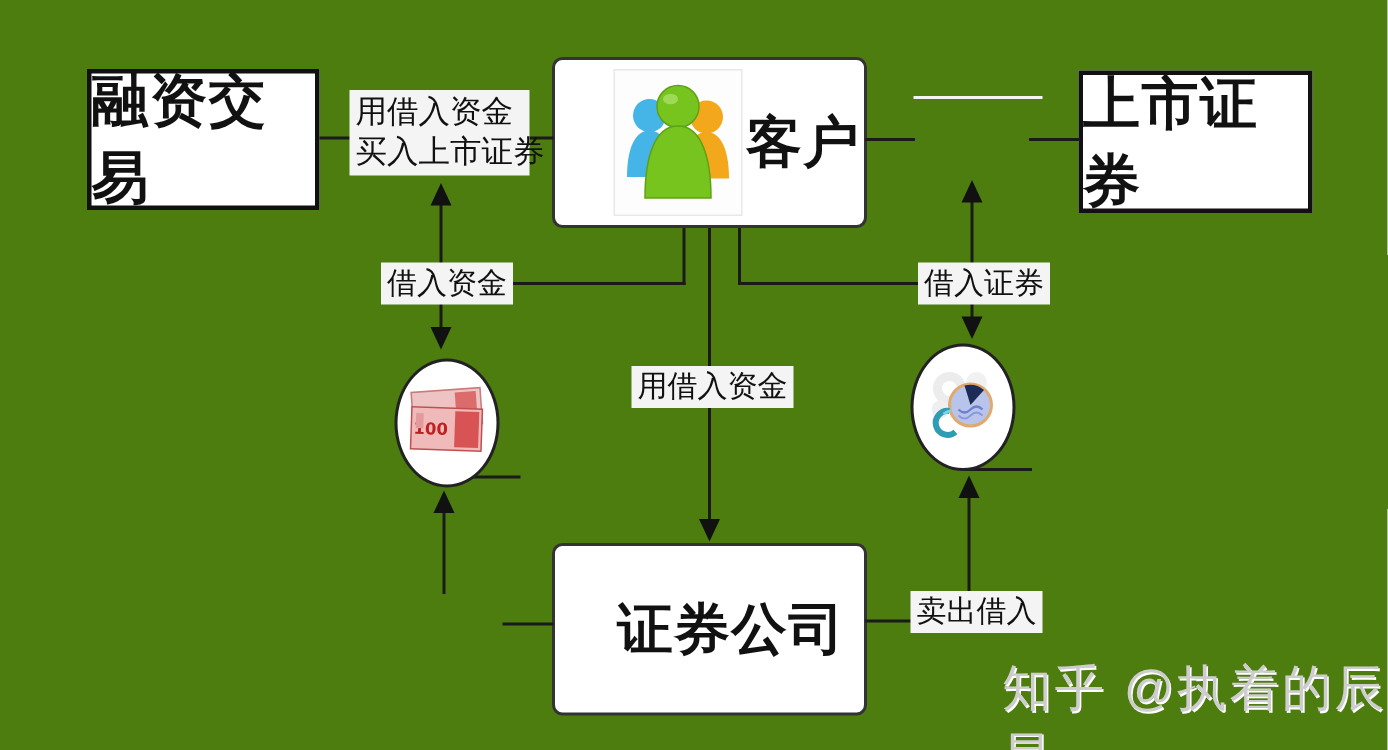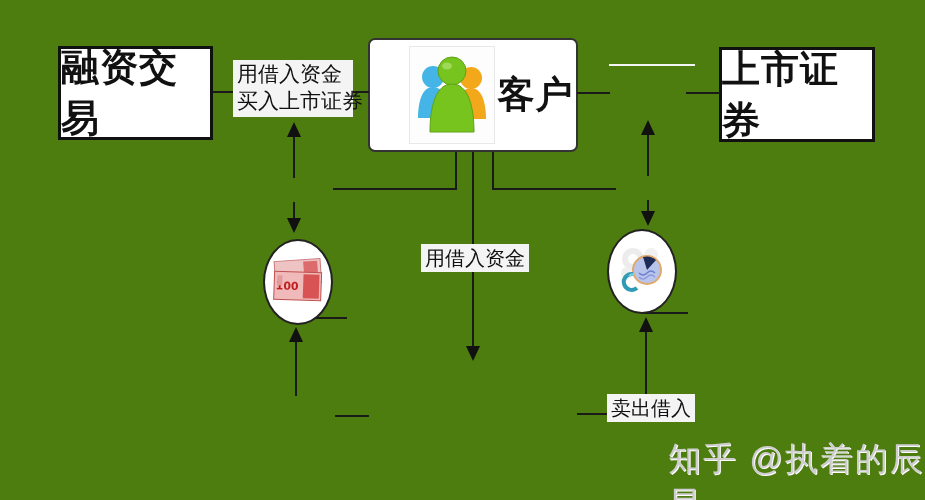--- a/index.html
+++ b/index.html
@@ -96,20 +96,21 @@
         <circle cx="38" cy="21" r="14" fill="#77c41f" stroke="#5ea214" stroke-width="1"></circle>
         <path d="M38 34 C22 34 16 56 16 82 L60 82 C60 56 54 34 38 34 Z" fill="#77c41f" stroke="#5ea214" stroke-width="1"></path>
         <ellipse cx="33" cy="16" rx="5" ry="3.5" fill="#a8df66" opacity="0.8"></ellipse>
       </svg>
     </div>
     <div class="customer-text">客户</div>
   </div>
 
   <div class="node rect-node" style="left:719px;top:47px;width:156px;height:95px;">上市证券</div>
 
+  <div class="node round-node" style="left:368px;top:362px;width:210px;height:115px;">证券公司</div>
 
   <div class="ellipse" style="left:263px;top:239px;width:70px;height:86px;">
     <svg width="56" height="56" viewBox="0 0 56 56" aria-hidden="true">
 
       <g transform="rotate(-4 28 20)">
         <rect x="5" y="6" width="46" height="24" fill="#eec3c3" stroke="#c97a7a" stroke-width="1"></rect>
         <rect x="34" y="8" width="14" height="20" fill="#dc6b6b"></rect>
       </g>
 
       <g transform="rotate(2 28 36)">
@@ -173,21 +174,23 @@
   <div class="vl" style="left:645px;top:330px;height:64px;"></div>
 
   <div class="lbl" style="left:233px;top:60px;width:112px;font-size:21px;">
     <div>用借入资金</div>
     <div>买入上市证券</div>
   </div>
 
   <div class="lbl" style="left:609px;top:64px;width:78px;font-size:21px;">
   </div>
 
+  <div class="lbl" style="left:254px;top:175px;">借入资金</div>
 
+  <div class="lbl" style="left:612px;top:175px;">借入证券</div>
 
   <div class="lbl" style="left:421px;top:244px;">用借入资金</div>
 
 
   <div class="lbl" style="left:607px;top:394px;">卖出借入</div>
 
   <div id="watermark">知乎 @执着的辰星</div>
 
 </div>
 

